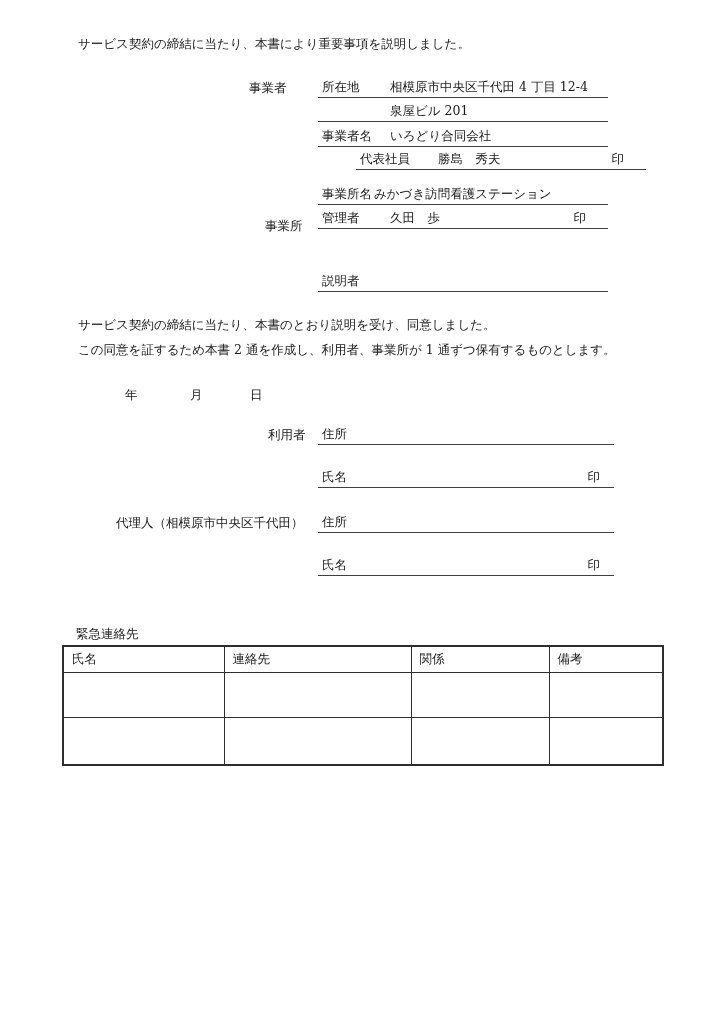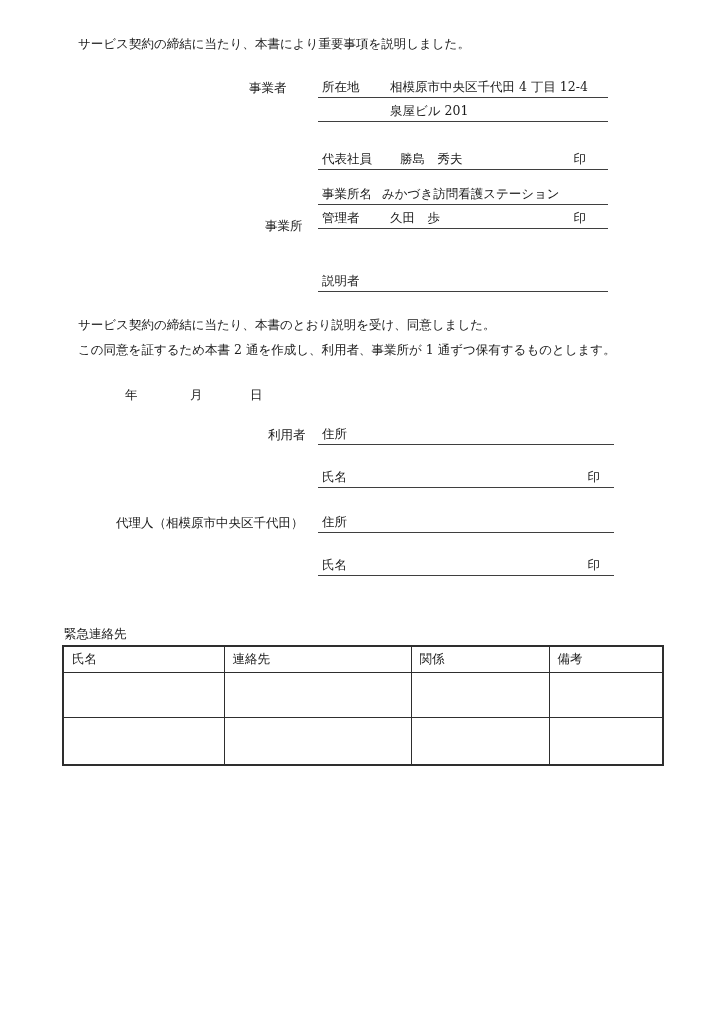--- a/index.html
+++ b/index.html
@@ -63,31 +63,35 @@
   <div class="txt" style="left:249px; top:80px;">事業者</div>
 
   <div class="frow" style="top:79px;">
     <span class="flabel">所在地</span>
     <span class="fvalue">相模原市中央区千代田 4 丁目 12-4</span>
   </div>
   <div class="frow" style="top:103px;">
     <span class="flabel"></span>
     <span class="fvalue">泉屋ビル 201</span>
   </div>
-  <div class="frow" style="top:151px;">
+  <div class="frow" style="top:128px;">
+    <span class="flabel">事業者名</span>
+    <span class="fvalue">いろどり合同会社</span>
+  </div>
+  <div class="frow" style="top:151px;margin-left:38px;">
     <span class="flabel">代表社員</span>
     <span class="fvalue" style="left:82px;">勝島　秀夫</span>
     <span class="fseal">印</span>
   </div>
 
   <div class="txt" style="left:265px; top:187px;margin-top:31px;">事業所</div>
 
   <div class="frow" style="top:186px;">
     <span class="flabel">事業所名</span>
-    <span class="fvalue" style="left:64px;font-family:Liberation Mono, monospace;">みかづき訪問看護ステーション</span>
+    <span class="fvalue" style="left:56px;font-family:Liberation Mono, monospace;">みかづき訪問看護ステーション</span>
   </div>
   <div class="frow" style="top:210px;">
     <span class="flabel">管理者</span>
     <span class="fvalue">久田　歩</span>
     <span class="fseal">印</span>
   </div>
   <div class="frow" style="top:242px;margin-top:31px;">
     <span class="flabel">説明者</span>
   </div>
 
@@ -111,21 +115,21 @@
   <div class="txt" style="left:116px; top:515px;">代理人（相模原市中央区千代田）</div>
 
   <div class="frow user-row" style="top:514px;">
     <span class="flabel">住所</span>
   </div>
   <div class="frow user-row" style="top:557px;">
     <span class="flabel">氏名</span>
     <span class="fseal">印</span>
   </div>
 
-  <div class="txt" style="left:64px; top:626px;">緊急連絡先</div>
+  <div class="txt" style="left:76px; top:626px;">緊急連絡先</div>
 
   <table class="em">
     <colgroup>
       <col style="width:161px;">
       <col style="width:187px;">
       <col style="width:138px;">
       <col style="width:114px;">
     </colgroup>
     <tbody>
         <tr class="hdr">

